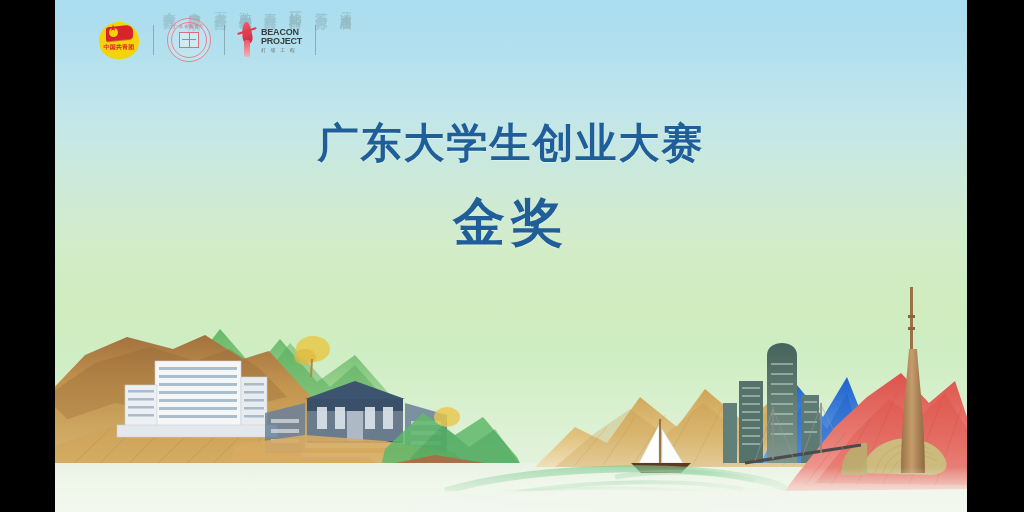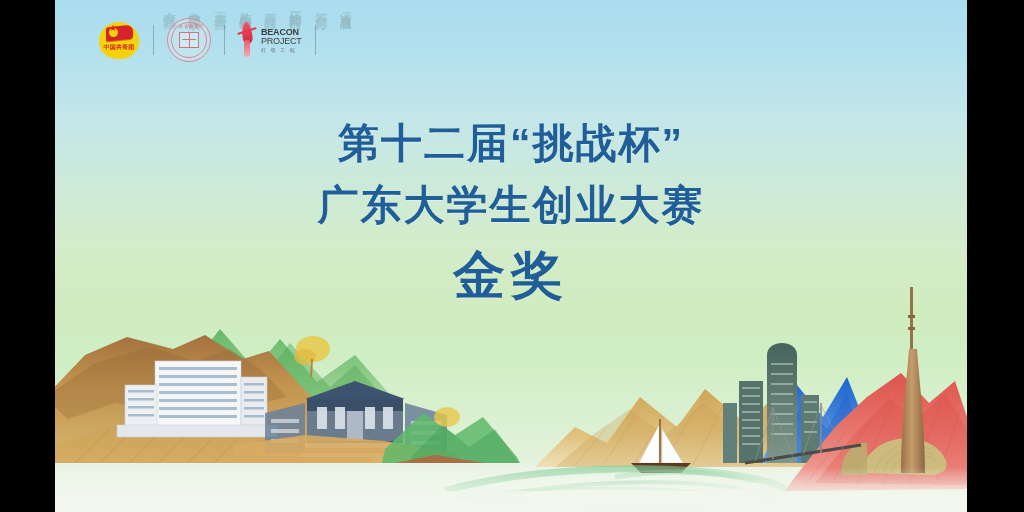--- a/index.html
+++ b/index.html
@@ -210,21 +210,21 @@
     width: 6px; height: 17px;
     background: linear-gradient(180deg,#e9596b,#f3b0b8);
     border-radius: 2px;
   }
   .beacon .txtwrap { line-height: 1.0; }
   .beacon .b1 {
     font-size: 9px; font-weight: bold; color: #3c3c3c;
     letter-spacing: -.2px;
   }
   .beacon .b2 {
-    font-size: 9px; font-weight: normal; color: #3c3c3c;
+    font-size: 9px; font-weight: bold; color: #3c3c3c;
     letter-spacing: -.2px;
   }
   .beacon .b3 {
     font-size: 5px; color: #6a6a6a; letter-spacing: 1.6px; margin-top: 2px;
   }
 
   
   .cup {
     position: relative; width: 58px; height: 44px;
   }
@@ -277,21 +277,21 @@
     line-height: 1.52;
     color: #1f5e99;
     text-shadow: 0 1px 0 rgba(255,255,255,.35);
     white-space: nowrap;
   }
   .t-line3 {
     font-weight: bold;
     font-size: 52px;
     letter-spacing: 6px;
     line-height: 1.25;
-    margin-top: 6px;
+    margin-top: 16px;
     color: #1f5e99;
     text-shadow: 0 1px 0 rgba(255,255,255,.35);
     white-space: nowrap;
   }
 
   
   #landscape {
     position: absolute;
     left: 0; right: 0; bottom: 0;
     height: 235px;
@@ -354,21 +354,20 @@
           </div>
         </div>
       </div>
 
       <div class="divider"></div>
 
 
     </div>
 
     <div id="title-block">
-      <div class="t-line1">第十二届“挑战杯”</div>
       <div class="t-line2">广东大学生创业大赛</div>
       <div class="t-line3">金奖</div>
     </div>
 
     <div id="landscape">
       <svg viewBox="0 0 912 235" preserveAspectRatio="none" xmlns="http://www.w3.org/2000/svg">
         <defs>
           <linearGradient id="gOchre" x1="0" y1="0" x2="0" y2="1">
             <stop offset="0%" stop-color="#a3713f"></stop>
             <stop offset="40%" stop-color="#c3954f"></stop>

